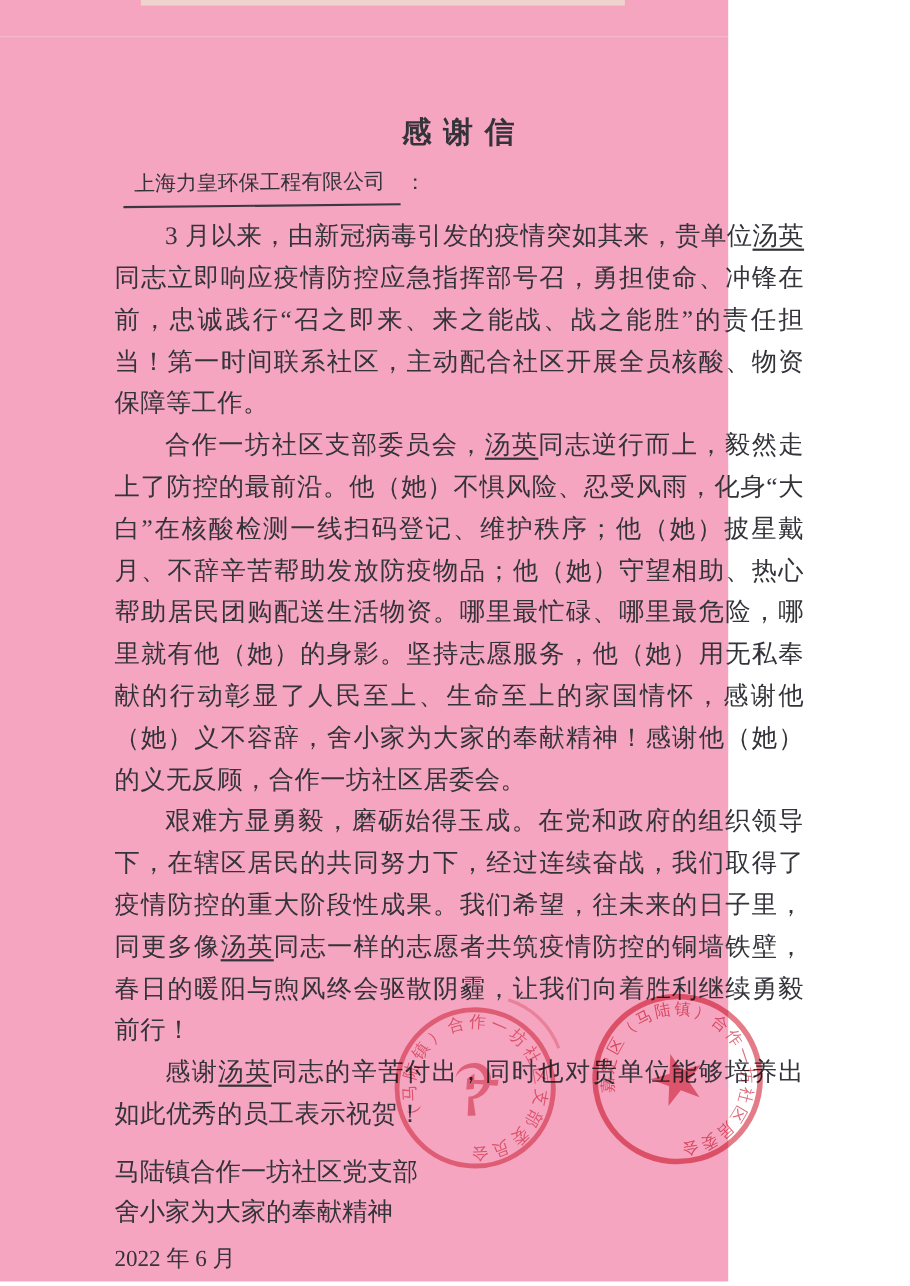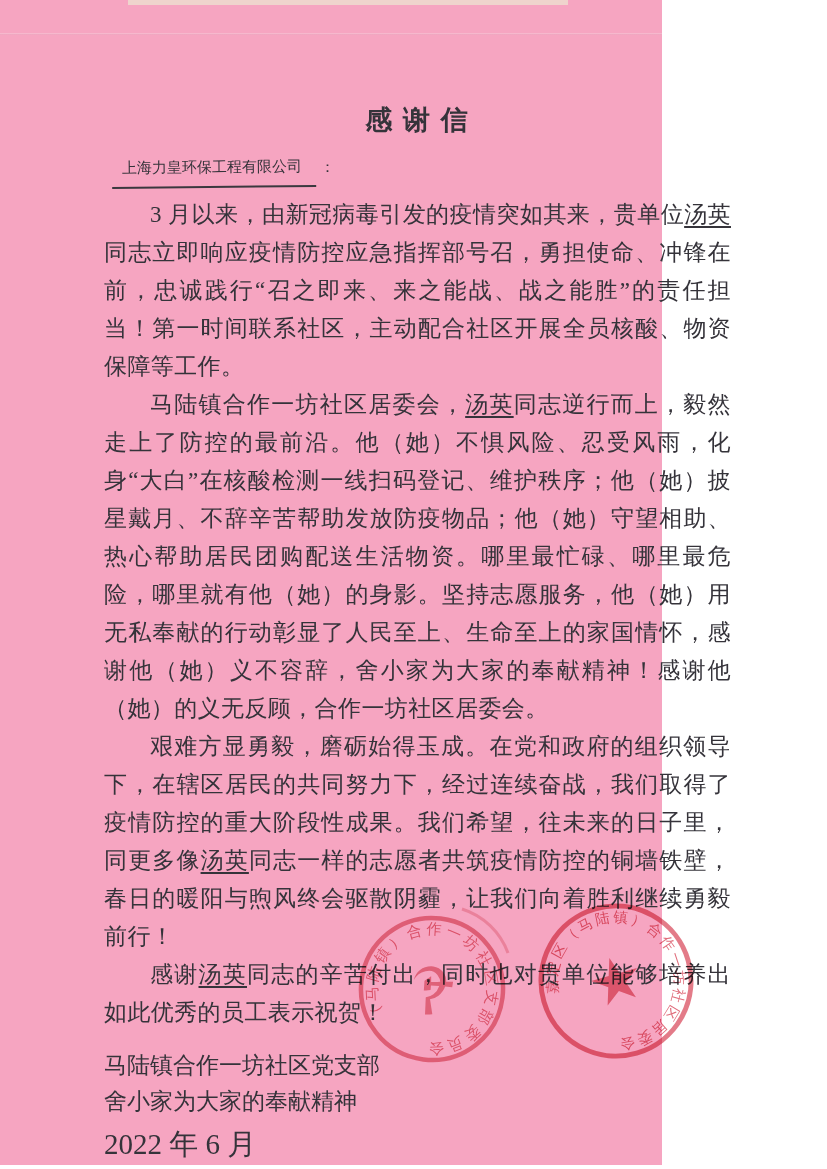--- a/index.html
+++ b/index.html
@@ -51,21 +51,21 @@
   }
   .title {
     text-align: center;
     font-size: 27px;
     font-weight: bold;
     letter-spacing: 2px;
     line-height: 32px;
     margin: 0 0 14px 0;
   }
   .salutation {
-    font-size: 15px;
+    font-size: 19px;
     line-height: 34px;
     margin: 0 0 8px 8px;
   }
   .salutation .u-company {
     border-bottom: 2px solid #3a383e;
     padding: 0 14px 2px 10px;
     display: inline-block;
     transform: rotate(-0.6deg);
   }
   .salutation .colon {
@@ -89,21 +89,21 @@
     position: relative;
     z-index: 1;
     margin-top: 16px;
     font-size: 23px;
     line-height: 36px;
   }
   .sig-line { padding-right: 36px; }
   .sig-date {
     padding-right: 50px;
     margin-top: 6px;
-    font-size: 29px;
+    font-size: 21px;
   }
   .stamp {
     position: absolute;
     z-index: 2;
     mix-blend-mode: multiply;
     pointer-events: none;
   }
   .stamp-left  { left: 346px; top: 903px; width: 172px; height: 172px; }
   .stamp-right { left: 526px; top: 891px; width: 180px; height: 180px; }
   .stamp svg { width: 100%; height: 100%; }
@@ -124,21 +124,21 @@
 
     <div class="content">
       <div class="title">感  谢  信</div>
 
       <div class="salutation">
         <span class="u-company">上海力皇环保工程有限公司</span><span class="colon">：</span>
       </div>
 
       <div class="body-text">
           <p class="para"><span>3 月以来，由新冠病毒引发的疫情突如其来，贵单位</span><span class="u">汤英</span><span>同志立即响应疫情防控应急指挥部号召，勇担使命、冲锋在前，忠诚践行“召之即来、来之能战、战之能胜”的责任担当！第一时间联系社区，主动配合社区开展全员核酸、物资保障等工作。</span></p>
-          <p class="para"><span>马陆镇合作一坊社区居委会，</span><span class="u">汤英</span><span>同志逆行而上，毅然走上了防控的最前沿。他（她）不惧风险、忍受风雨，化身“大白”在核酸检测一线扫码登记、维护秩序；他（她）披星戴月、不辞辛苦帮助发放防疫物品；他（她）守望相助、热心帮助居民团购配送生活物资。哪里最忙碌、哪里最危险，哪里就有他（她）的身影。坚持志愿服务，他（她）用无私奉献的行动彰显了人民至上、生命至上的家国情怀，感谢他（她）义不容辞，舍小家为大家的奉献精神！感谢他（她）的义无反顾，合作一坊社区居委会。</span></p>
+          <p class="para"><span>合作一坊社区支部委员会，</span><span class="u">汤英</span><span>同志逆行而上，毅然走上了防控的最前沿。他（她）不惧风险、忍受风雨，化身“大白”在核酸检测一线扫码登记、维护秩序；他（她）披星戴月、不辞辛苦帮助发放防疫物品；他（她）守望相助、热心帮助居民团购配送生活物资。哪里最忙碌、哪里最危险，哪里就有他（她）的身影。坚持志愿服务，他（她）用无私奉献的行动彰显了人民至上、生命至上的家国情怀，感谢他（她）义不容辞，舍小家为大家的奉献精神！感谢他（她）的义无反顾，合作一坊社区居委会。</span></p>
           <p class="para"><span>艰难方显勇毅，磨砺始得玉成。在党和政府的组织领导下，在辖区居民的共同努力下，经过连续奋战，我们取得了疫情防控的重大阶段性成果。我们希望，往未来的日子里，同更多像</span><span class="u">汤英</span><span>同志一样的志愿者共筑疫情防控的铜墙铁壁，春日的暖阳与煦风终会驱散阴霾，让我们向着胜利继续勇毅前行！</span></p>
           <p class="para"><span>感谢</span><span class="u">汤英</span><span>同志的辛苦付出，同时也对贵单位能够培养出如此优秀的员工表示祝贺！</span></p>
         </div>
 
       <div class="signature">
         <div class="sig-line">马陆镇合作一坊社区党支部</div>
         <div class="sig-line">舍小家为大家的奉献精神</div>
         <div class="sig-date">2022 年 6 月</div>
       </div>
     </div>

